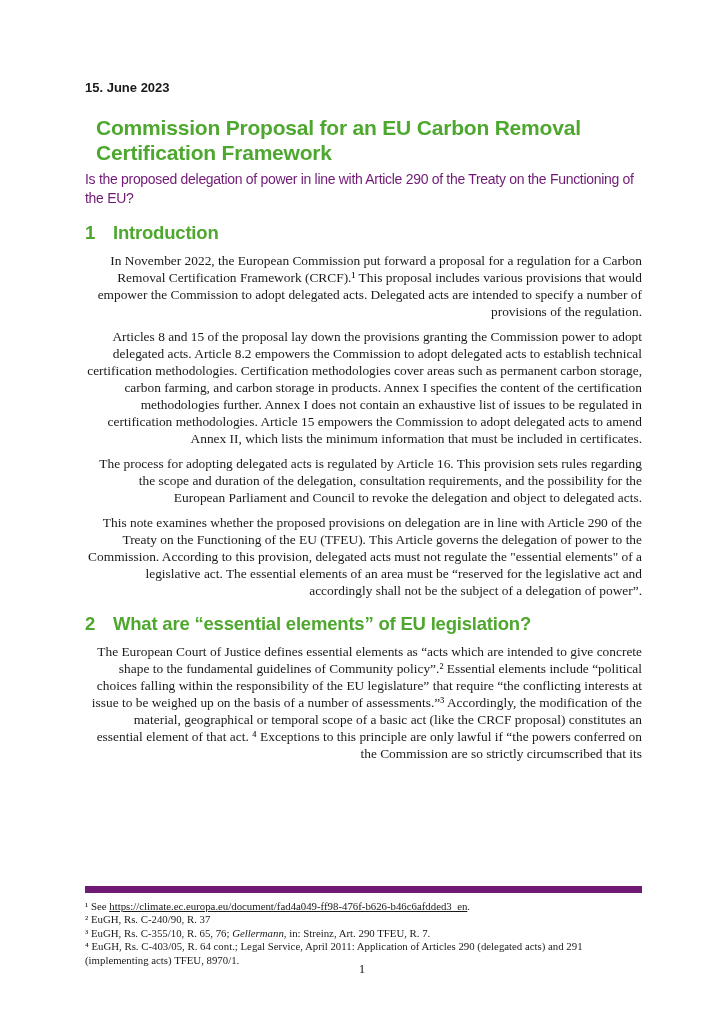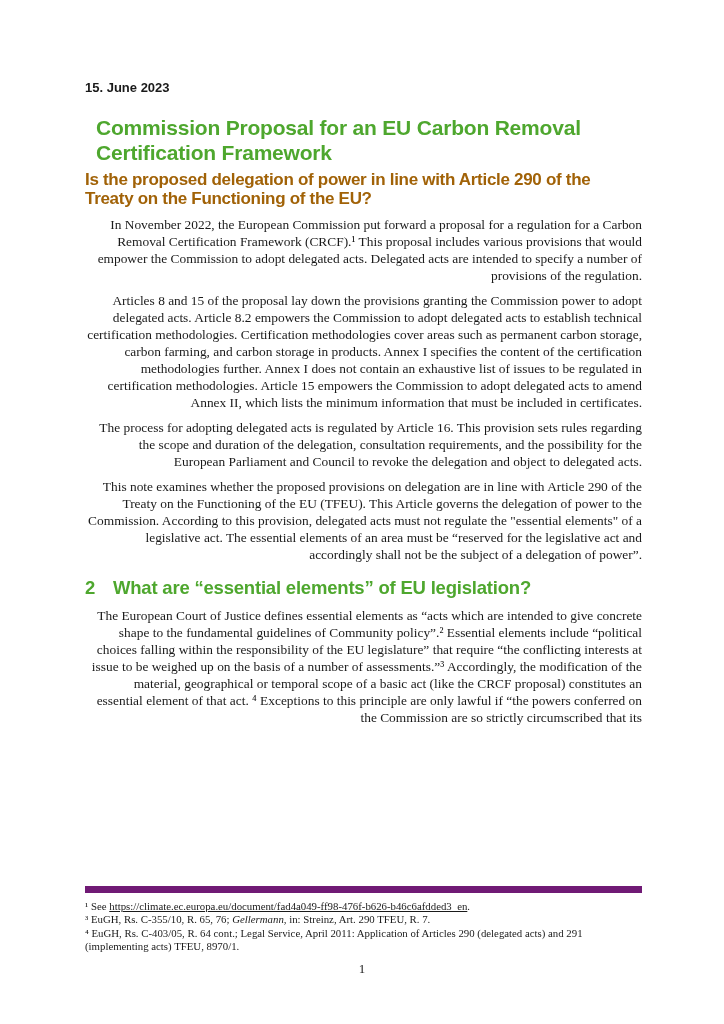--- a/index.html
+++ b/index.html
@@ -34,25 +34,25 @@
     font-family: "Liberation Sans", sans-serif;
     font-weight: 700;
     font-size: 21px;
     line-height: 25px;
     letter-spacing: -0.2px;
     color: #4ea72e;
   }
   .doc-subtitle {
     margin: 5px 0 0 0;
     font-family: "Liberation Sans", sans-serif;
-    font-weight: 700;
-    font-size: 17px;
+    font-weight: 400;
+    font-size: 14px;
     line-height: 19px;
     letter-spacing: -0.3px;
-    color: #a16207;
+    color: #701a75;
   }
   .section-heading {
     margin: 13px 0 0 0;
     font-family: "Liberation Sans", sans-serif;
     font-weight: 700;
     font-size: 18.5px;
     line-height: 23px;
     letter-spacing: -0.2px;
     color: #4ea72e;
   }
@@ -105,40 +105,47 @@
 
 <div class="page">
   <div class="content">
 
     <div class="doc-date">15. June 2023</div>
 
     <h1 class="doc-title">Commission Proposal for an EU Carbon Removal Certification Framework</h1>
 
     <h2 class="doc-subtitle">Is the proposed delegation of power in line with Article 290 of the Treaty on the Functioning of the EU?</h2>
 
+    <div class="section-heading">
+      <span class="section-num">1</span><span>Introduction</span>
+    </div>
 
     <p class="body-paragraph">In November 2022, the European Commission put forward a proposal for a regulation for a Carbon Removal Certification Framework (CRCF).¹ This proposal includes various provisions that would empower the Commission to adopt delegated acts. Delegated acts are intended to specify a number of provisions of the regulation.</p>
     <p class="body-paragraph">Articles 8 and 15 of the proposal lay down the provisions granting the Commission power to adopt delegated acts. Article 8.2 empowers the Commission to adopt delegated acts to establish technical certification methodologies. Certification methodologies cover areas such as permanent carbon storage, carbon farming, and carbon storage in products. Annex I specifies the content of the certification methodologies further. Annex I does not contain an exhaustive list of issues to be regulated in certification methodologies. Article 15 empowers the Commission to adopt delegated acts to amend Annex II, which lists the minimum information that must be included in certificates.</p>
     <p class="body-paragraph">The process for adopting delegated acts is regulated by Article 16. This provision sets rules regarding the scope and duration of the delegation, consultation requirements, and the possibility for the European Parliament and Council to revoke the delegation and object to delegated acts.</p>
     <p class="body-paragraph">This note examines whether the proposed provisions on delegation are in line with Article 290 of the Treaty on the Functioning of the EU (TFEU). This Article governs the delegation of power to the Commission. According to this provision, delegated acts must not regulate the "essential elements" of a legislative act. The essential elements of an area must be “reserved for the legislative act and accordingly shall not be the subject of a delegation of power”.</p>
 
     <div class="section-heading">
       <span class="section-num">2</span><span>What are “essential elements” of EU legislation?</span>
     </div>
 
     <p class="body-paragraph">The European Court of Justice defines essential elements as “acts which are intended to give concrete shape to the fundamental guidelines of Community policy”.² Essential elements include “political choices falling within the responsibility of the EU legislature” that require “the conflicting interests at issue to be weighed up on the basis of a number of assessments.”³ Accordingly, the modification of the material, geographical or temporal scope of a basic act (like the CRCF proposal) constitutes an essential element of that act. ⁴ Exceptions to this principle are only lawful if “the powers conferred on the Commission are so strictly circumscribed that its</p>
 
   </div>
 
   <div class="footer">
     <div class="footnote">
       <span class="fn-marker">¹</span>
       <span>See </span><a class="fn-link">https://climate.ec.europa.eu/document/fad4a049-ff98-476f-b626-b46c6afdded3_en</a><span>.</span>
     </div>
     <div class="footnote">
+      <span class="fn-marker">²</span>
+      <span>EuGH, Rs. C-240/90, R. 37</span>
+    </div>
+    <div class="footnote">
       <span class="fn-marker">³</span>
       <span>EuGH, Rs. C-355/10, R. 65, 76; </span><span class="fn-italic">Gellermann</span><span>, in: Streinz, Art. 290 TFEU, R. 7.</span>
     </div>
     <div class="footnote">
       <span class="fn-marker">⁴</span>
       <span>EuGH, Rs. C-403/05, R. 64 cont.; Legal Service, April 2011: Application of Articles 290 (delegated acts) and 291 (implementing acts) TFEU, 8970/1.</span>
     </div>
   </div>
 
   <div class="page-number">1</div>

